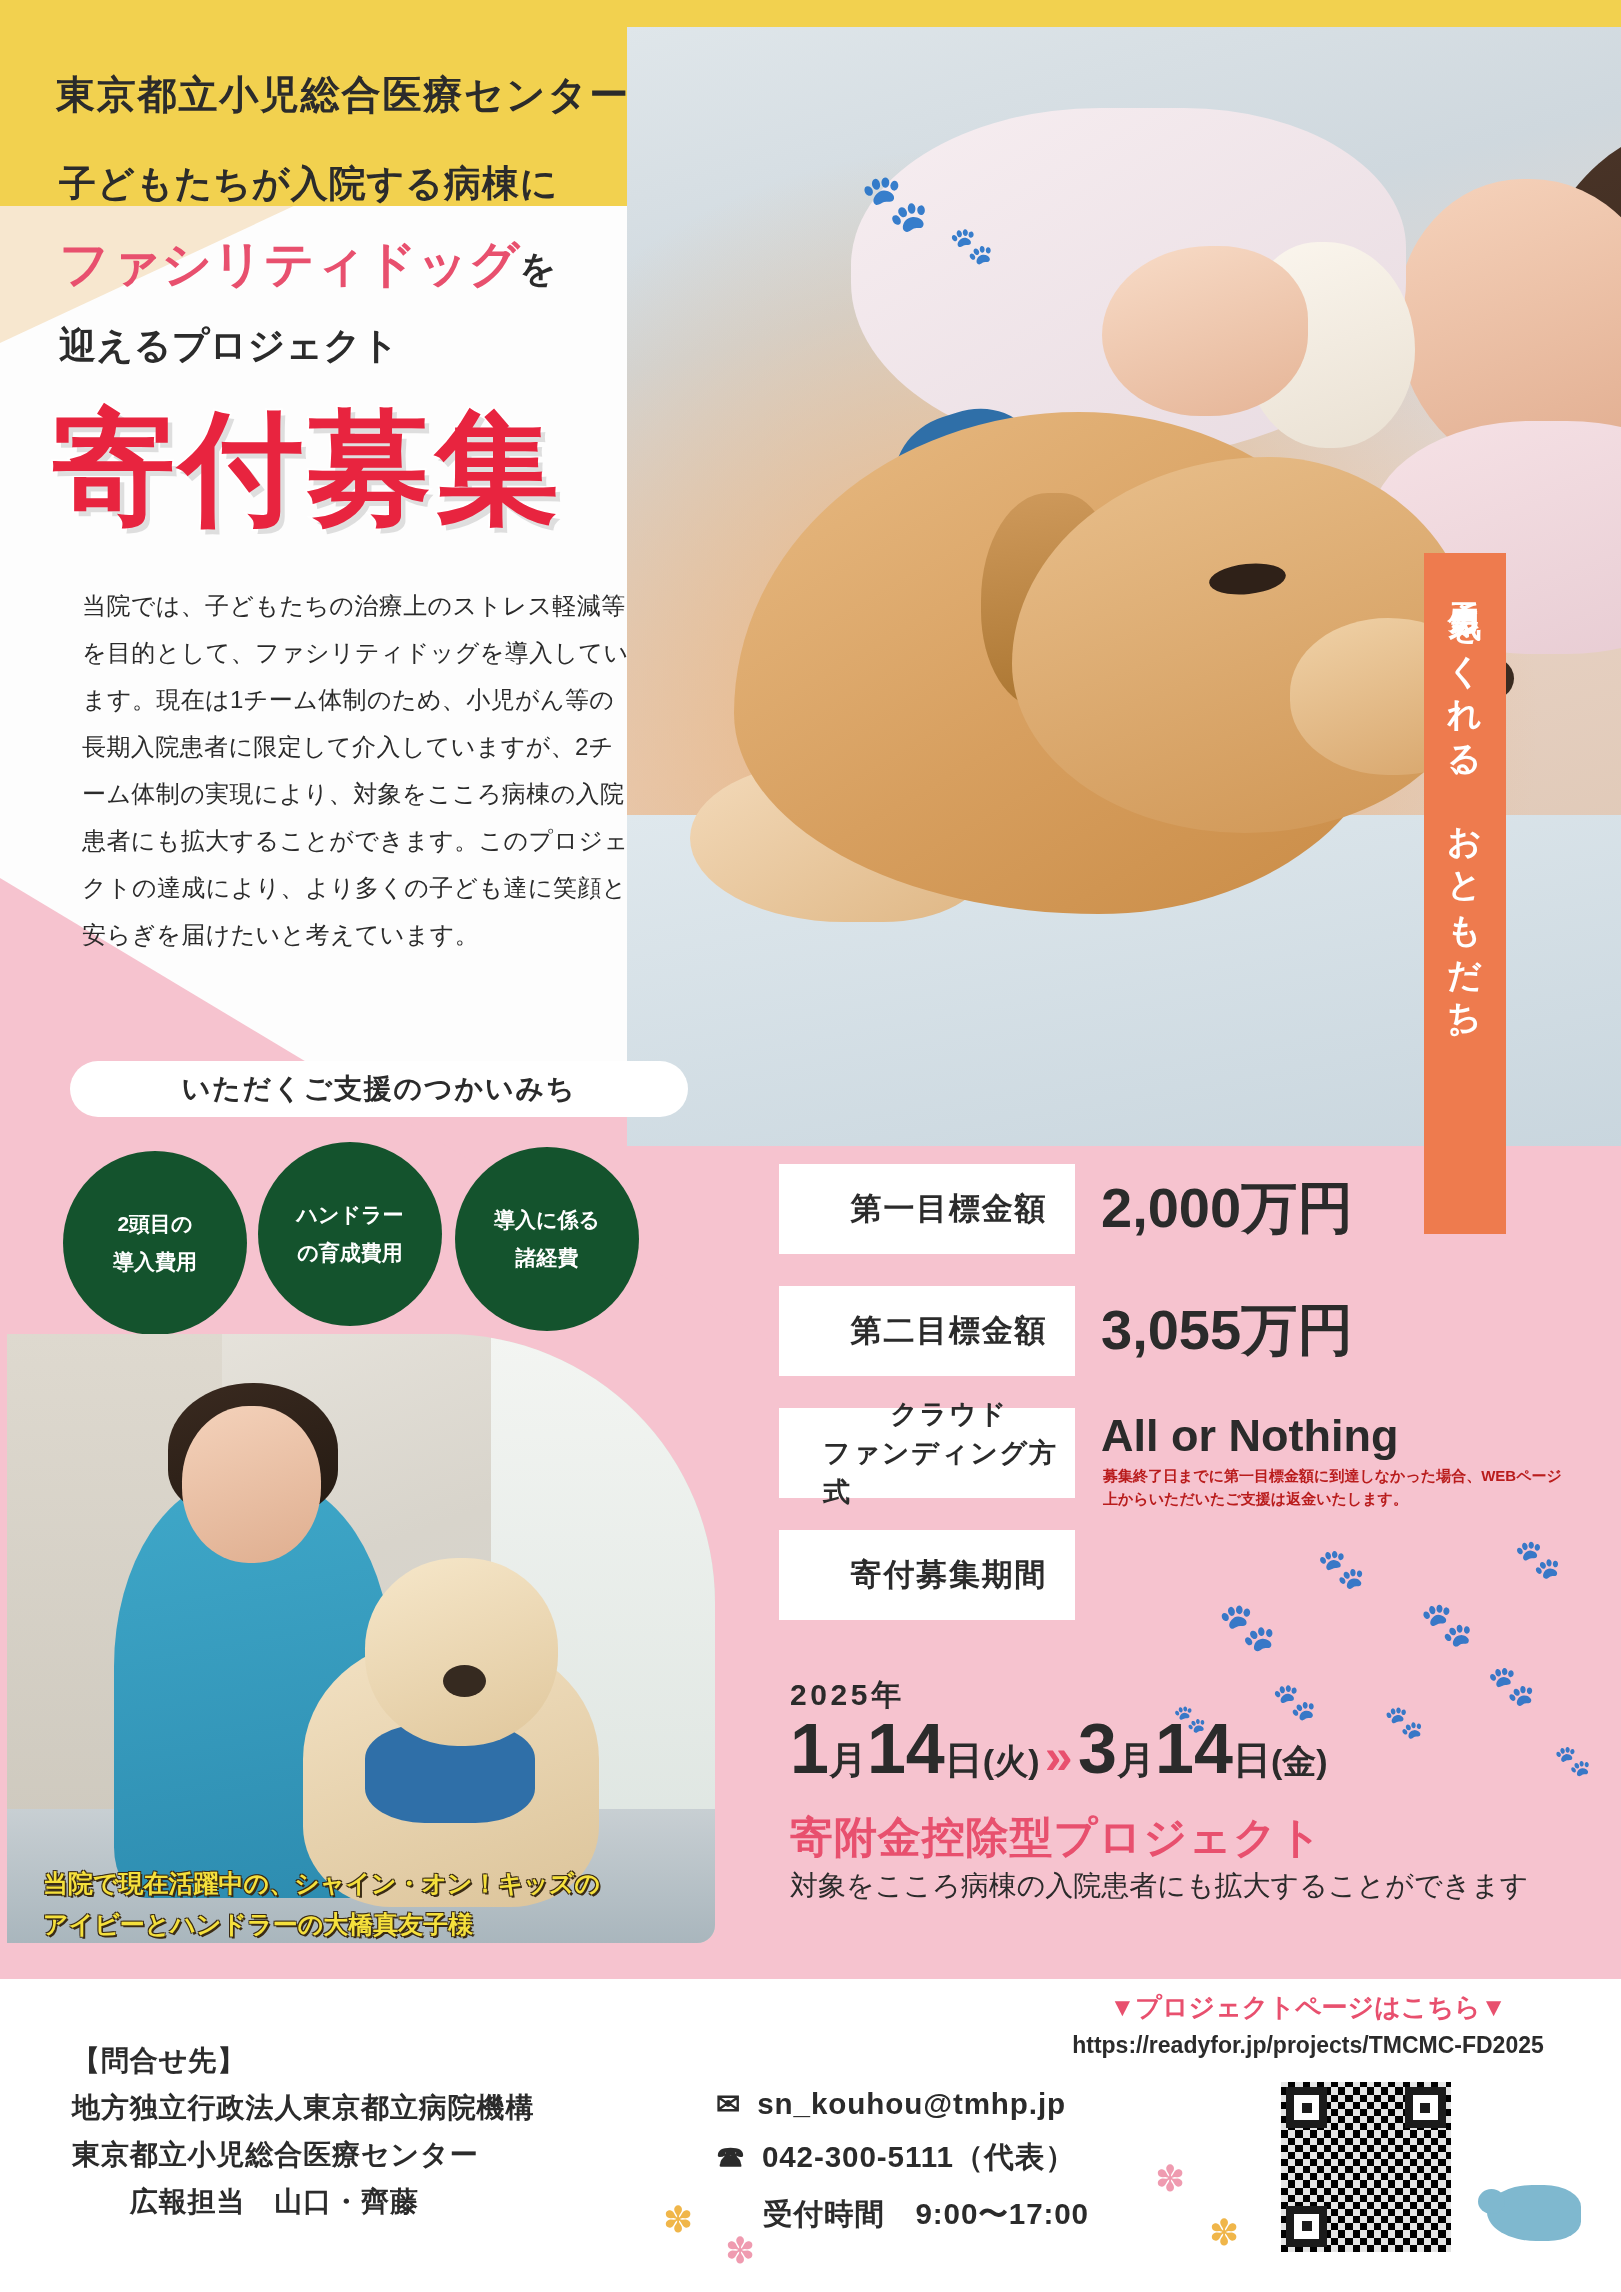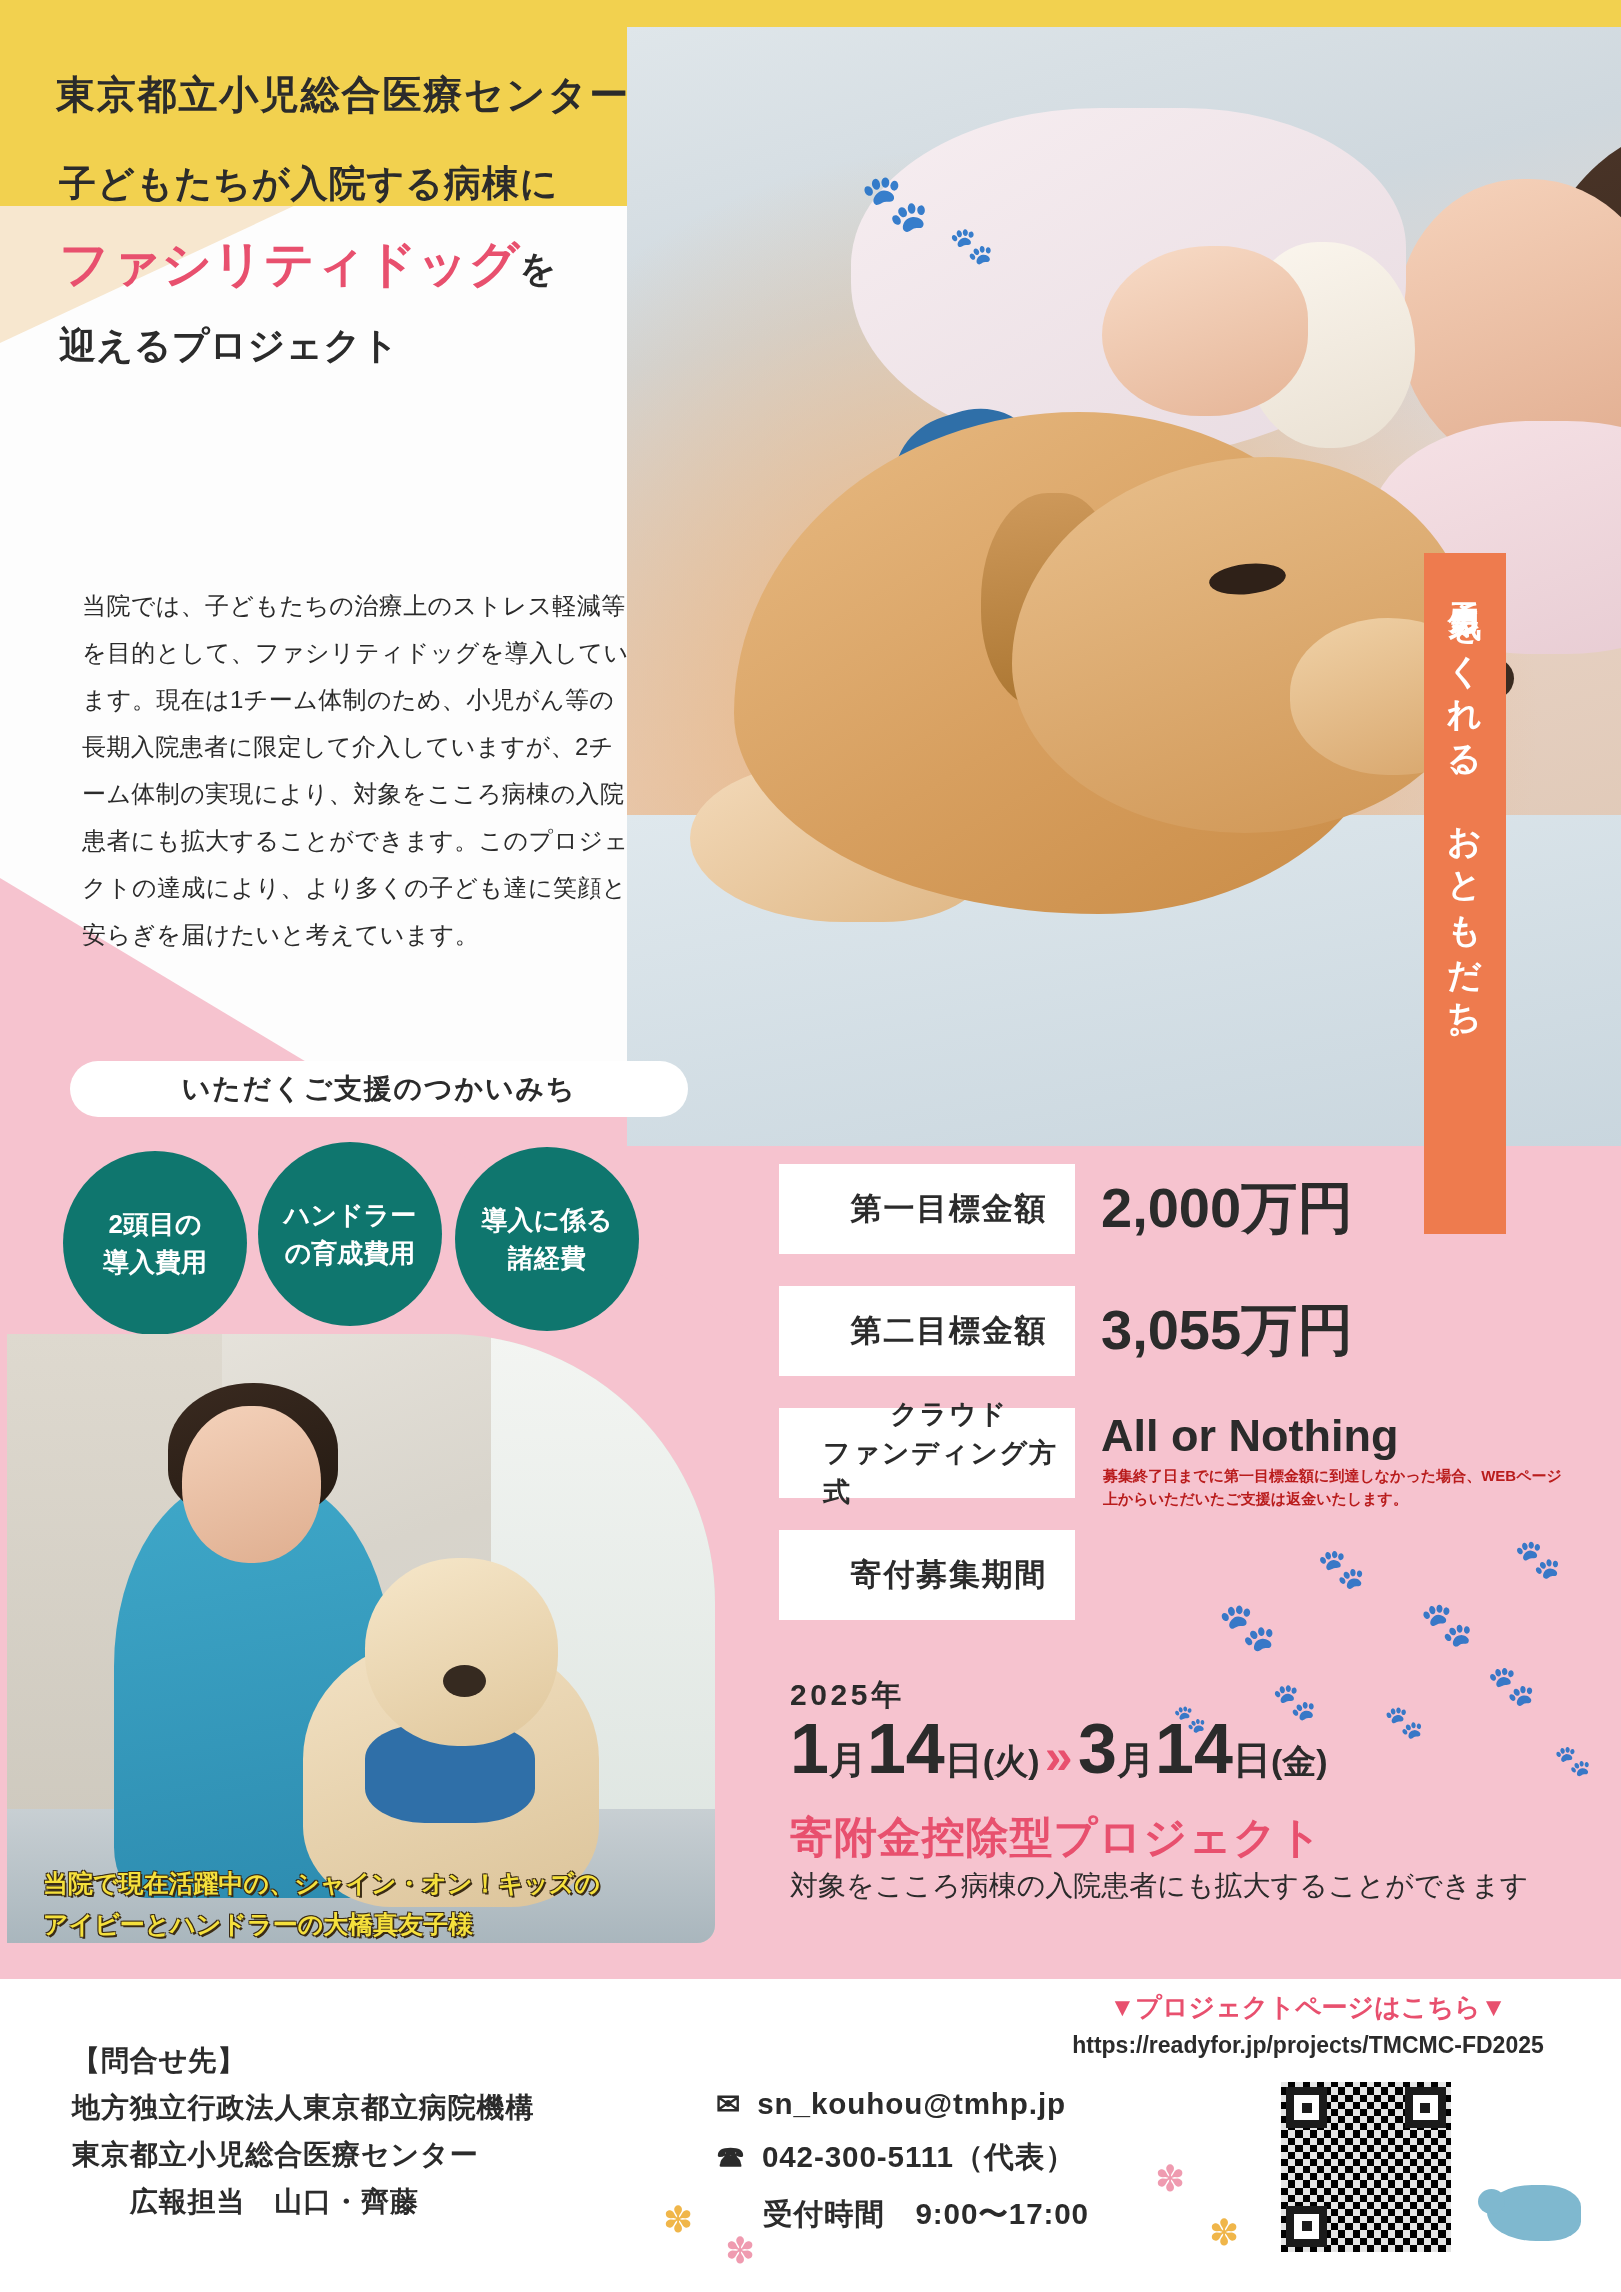--- a/index.html
+++ b/index.html
@@ -105,23 +105,23 @@
     position: absolute; left: 70px; top: 1061px; width: 618px; height: 56px;
     background: #ffffff; border-radius: 28px;
     display: flex; align-items: center; justify-content: center;
     font-size: 28px; font-weight: bold; color: #2b2b2b; letter-spacing: 1.8px;
   }
 
   
   .circles { position: absolute; left: 63px; top: 1142px; }
   .circle {
     position: absolute; width: 184px; height: 184px; border-radius: 50%;
-    background: #0f766e;
+    background: #14532d;
     display: flex; flex-direction: column; align-items: center; justify-content: center;
-    color: #ffffff; font-weight: bold; font-size: 26px; line-height: 38px;
+    color: #ffffff; font-weight: bold; font-size: 21px; line-height: 38px;
     text-align: center;
   }
   .circle:nth-child(1) { left: 0; top: 9px; }
   .circle:nth-child(2) { left: 195px; top: 0; }
   .circle:nth-child(3) { left: 392px; top: 4.5px; }
 
   
   .photo-dog {
     position: absolute; left: 627px; top: 27px; width: 994px; height: 1119px;
     overflow: hidden;
@@ -423,20 +423,21 @@
   <span class="paw" style="left:1487px; top:1666px; font-size:39px;">🐾</span>
   <span class="paw" style="left:1554px; top:1746px; font-size:30px;">🐾</span>
   <span class="paw" style="left:1173px; top:1706px; font-size:27px;">🐾</span>
 
   <div class="hospital-name">東京都立小児総合医療センター</div>
   <div class="lead1">子どもたちが入院する病棟に</div>
   <div class="lead2">
     <span>ファシリティドッグ</span><span class="small">を</span>
   </div>
   <div class="lead3">迎えるプロジェクト</div>
+  <div class="bigtitle">寄付募集</div>
 
   <div class="body-text">当院では、子どもたちの治療上のストレス軽減等を目的として、ファシリティドッグを導入しています。現在は1チーム体制のため、小児がん等の長期入院患者に限定して介入していますが、2チーム体制の実現により、対象をこころ病棟の入院患者にも拡大することができます。このプロジェクトの達成により、より多くの子ども達に笑顔と安らぎを届けたいと考えています。</div>
 
   <div class="pill">いただくご支援のつかいみち</div>
 
   <div class="circles">
     <div class="circle">
       <span>2頭目の</span>
       <span>導入費用</span>
     </div>

